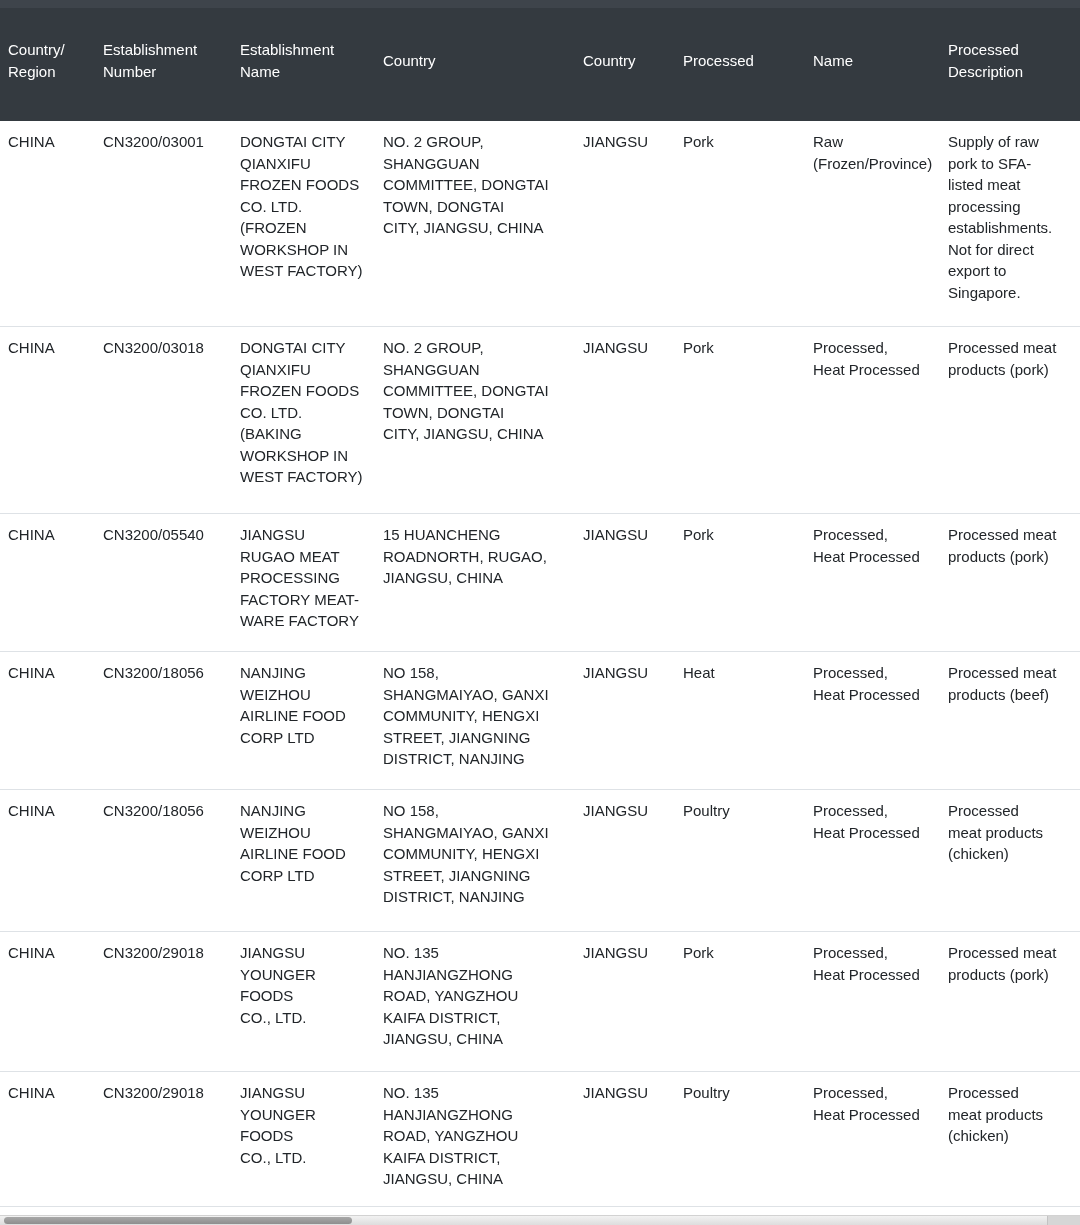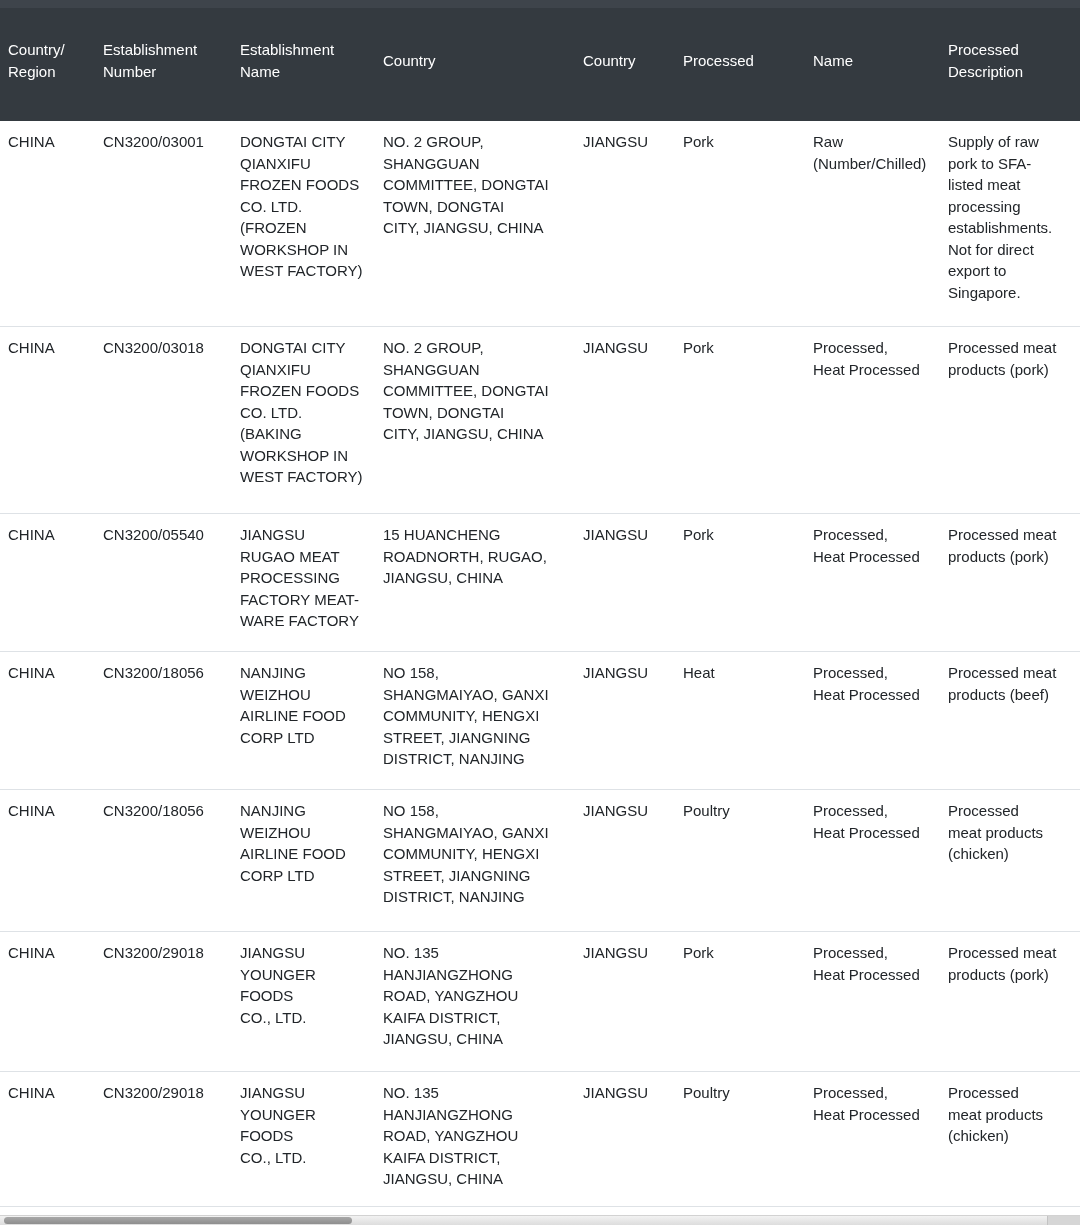--- a/index.html
+++ b/index.html
@@ -118,21 +118,21 @@
 WORKSHOP IN
 WEST FACTORY)</td>
         <td>NO. 2 GROUP,
 SHANGGUAN
 COMMITTEE, DONGTAI
 TOWN, DONGTAI
 CITY, JIANGSU, CHINA</td>
         <td>JIANGSU</td>
         <td>Pork</td>
         <td>Raw
-(Number/Chilled)</td>
+(Frozen/Province)</td>
         <td>Supply of raw
 pork to SFA-
 listed meat
 processing
 establishments.
 Not for direct
 export to
 Singapore.</td>
       </tr>
       <tr class="r2">

